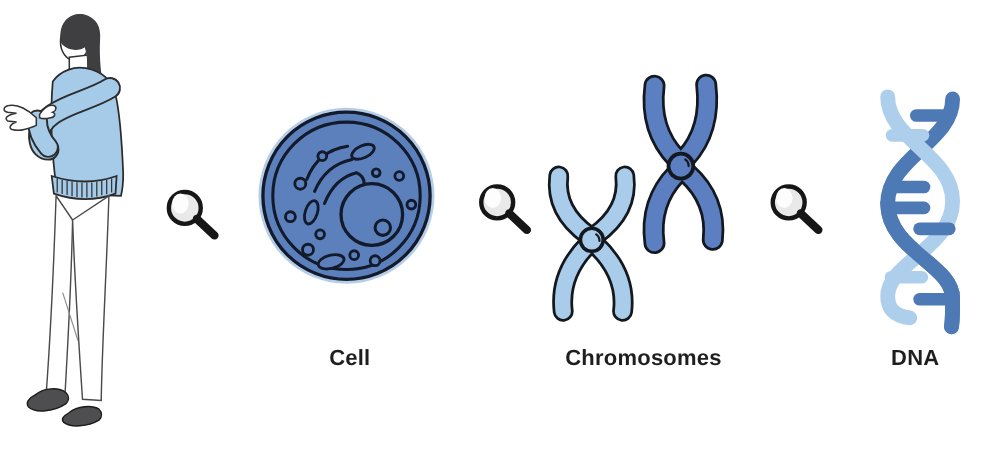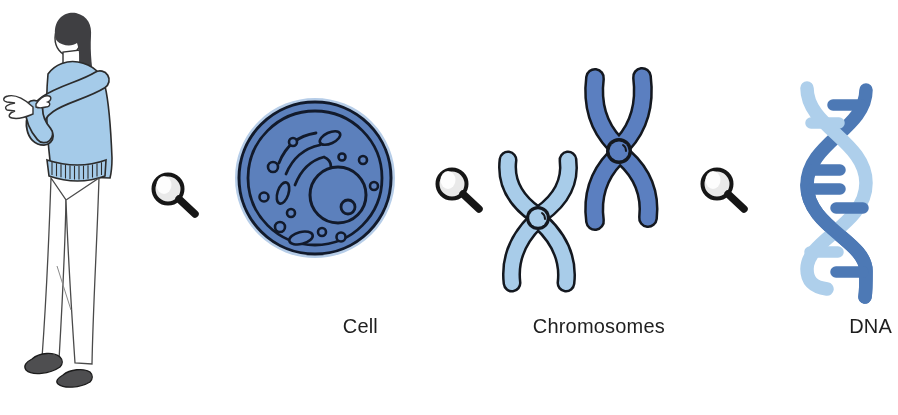--- a/index.html
+++ b/index.html
@@ -10,23 +10,23 @@
   .stage{
     position:relative;
     width:898px;height:415px;
     background:var(--background);
     overflow:hidden;
   }
   .abs{position:absolute;}
   .step-label{
     position:absolute;
     top:314px;
-    text-align:right;
+    text-align:center;
     font-size:20px;
-    font-weight:400;
+    font-weight:700;
     letter-spacing:.2px;
     color:var(--label-text);
     line-height:24px;
   }
   
   .skin{fill:var(--skin);stroke:#333;stroke-width:1.4;}
   .hair{fill:var(--hair);}
   .sweater-fill{fill:var(--sweater);stroke:#2c2c2c;stroke-width:1.6;}
   .sleeve-ink{fill:none;stroke:#2c2c2c;stroke-linecap:round;}
   .sleeve-col{fill:none;stroke:var(--sweater);stroke-linecap:round;}

